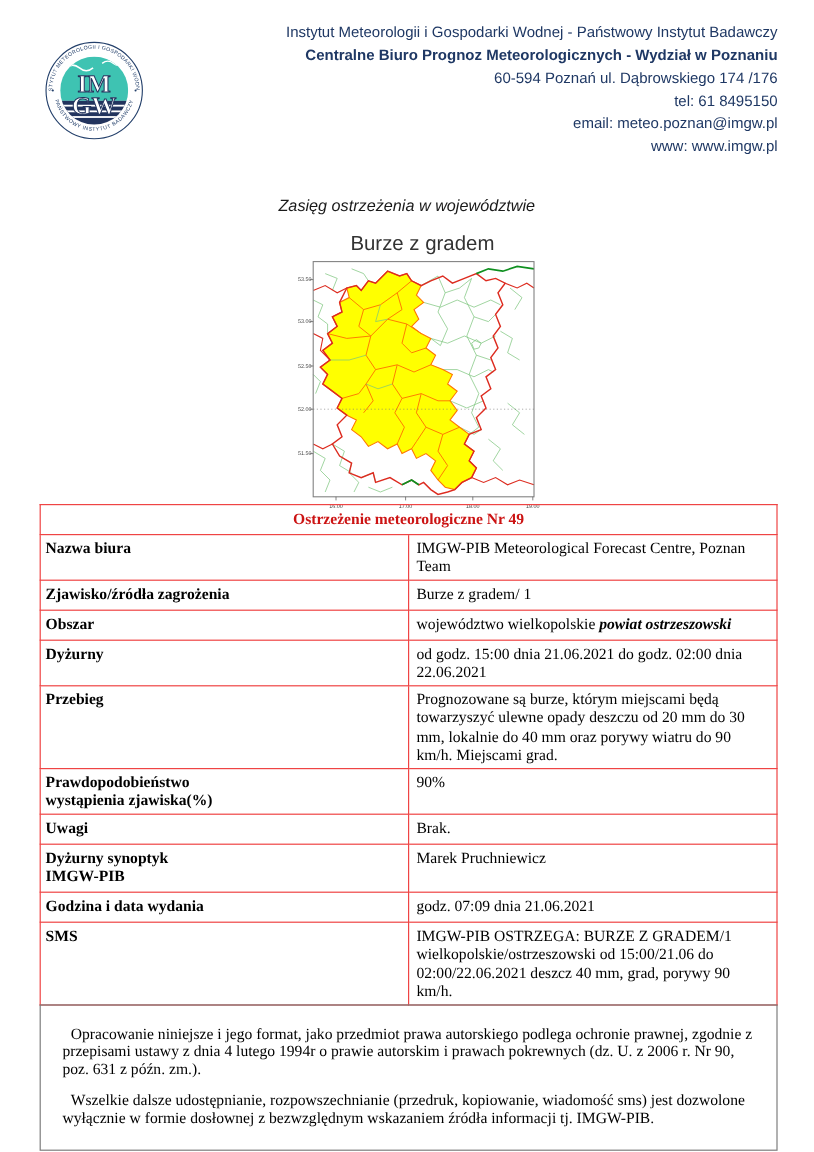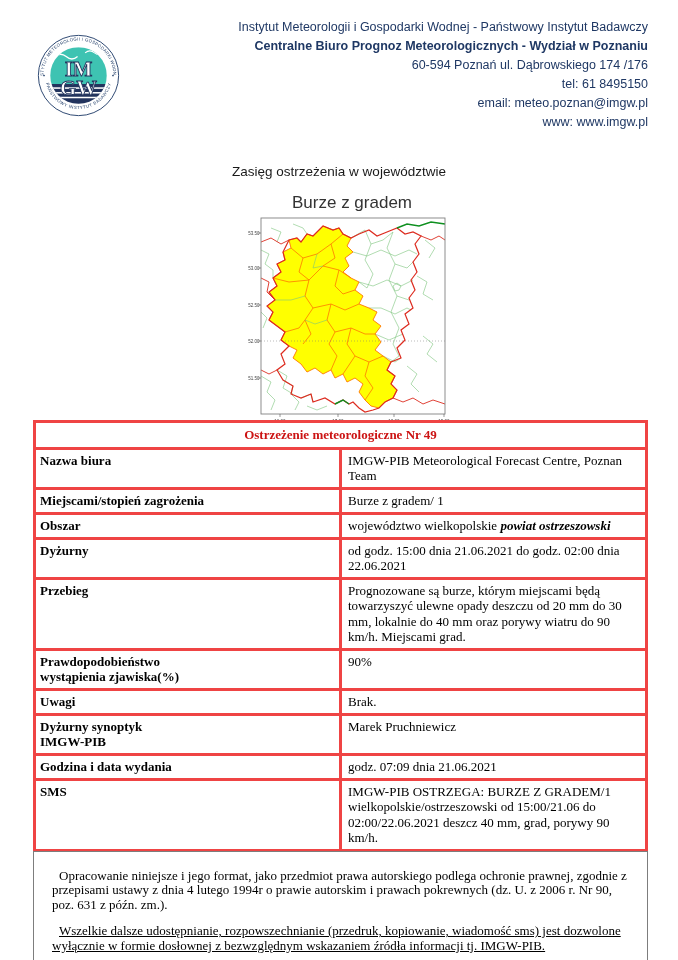--- a/index.html
+++ b/index.html
@@ -12,46 +12,46 @@
   
   .logo { position:absolute; left:36px; top:33px; width:85px; height:85px; }
   .contact {
     position:absolute; right:30px; top:18px; text-align:right;
     color:#1f3864; font-size:12.5px; line-height:19px;
   }
   .contact .bold { font-weight:bold; }
   
   .section-title {
     position:absolute; left:0; top:164px; width:678px;
-    text-align:center; color:#1a1a1a; font-size:13.5px;
+    text-align:center; color:#1a1a1a; font-size:13.5px;font-style:italic;
   }
   .map-block { position:absolute; left:247px; top:193px; width:210px; }
   .map-title { text-align:center; font-size:17px; color:#333; margin-bottom:3px; }
   
   .doc-block { position:absolute; left:33px; top:420px; width:615px;
     font-family:"Liberation Serif", serif; color:#000; }
   table.wtable { width:615px; border-collapse:collapse; table-layout:fixed; }
-  table.wtable td { border:3px solid #ef4444; vertical-align:top; font-size:13px; line-height:15.5px; }
+  table.wtable td { border:1px solid #ef4444; vertical-align:top; font-size:13px; line-height:15.5px; }
   td.ttitle {
     text-align:center; font-weight:bold; font-size:15px; color:#cc1414;
     padding:4px 2px; height:17px;
   }
   td.lbl { width:139px; font-weight:bold; padding:3px 4px; }
   td.val { padding:3px 6px; }
   tr.h25 td { height:25px; }
   tr.h40 td { height:40px; }
   tr.h38 td { height:38px; }
   .bold-inline { font-weight:bold;font-style:italic; }
   
   .copyright {
     width:615px; border:1px solid #7d7d7d; margin-top:-1px;
     padding:5px 6px 7px 6px; font-size:13px; line-height:14.6px;
   }
   .copyright p { text-indent:7px; margin:12px; }
-  .copyright p + p { margin-top:3px;text-decoration:underline; }
+  .copyright p + p { margin-top:3px; }
 </style>
 </head>
 <body>
 
 <div class="page">
 
   <svg class="logo" viewBox="0 0 90 90">
     <defs>
       <clipPath id="lc">
           <circle cx="45" cy="45" r="30"></circle>
@@ -197,21 +197,21 @@
     <table class="wtable">
       <tbody>
           <tr>
         <td colspan="2" class="ttitle">Ostrzeżenie meteorologiczne Nr 49</td>
       </tr>
       <tr class="h25">
         <td class="lbl">Nazwa biura</td>
         <td class="val">IMGW-PIB Meteorological Forecast Centre, Poznan Team</td>
       </tr>
       <tr class="h25">
-        <td class="lbl">Miejscami/stopień zagrożenia</td>
+        <td class="lbl">Zjawisko/źródła zagrożenia</td>
         <td class="val">Burze z gradem/ 1</td>
       </tr>
       <tr class="h25">
         <td class="lbl">Obszar</td>
         <td class="val"><span>województwo wielkopolskie </span><span class="bold-inline">powiat ostrzeszowski</span></td>
       </tr>
       <tr class="h25">
         <td class="lbl">Dyżurny</td>
         <td class="val">od godz. 15:00 dnia 21.06.2021 do godz. 02:00 dnia 22.06.2021</td>
       </tr>

